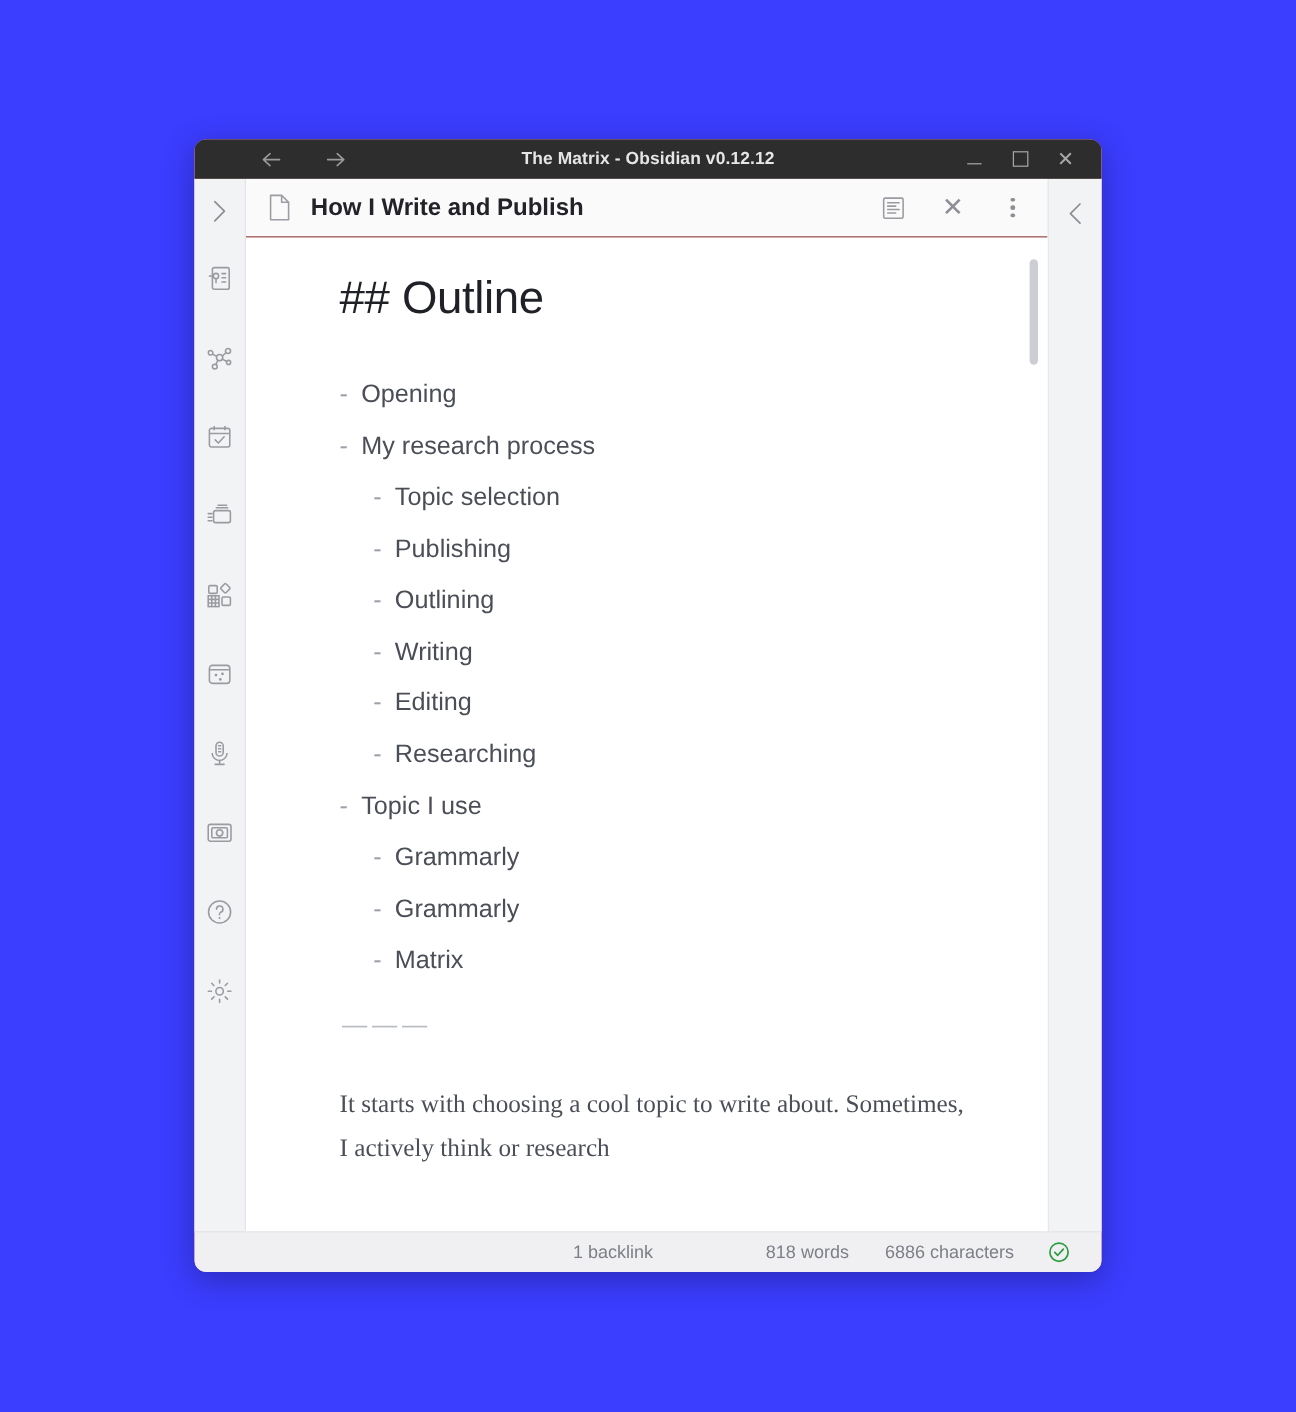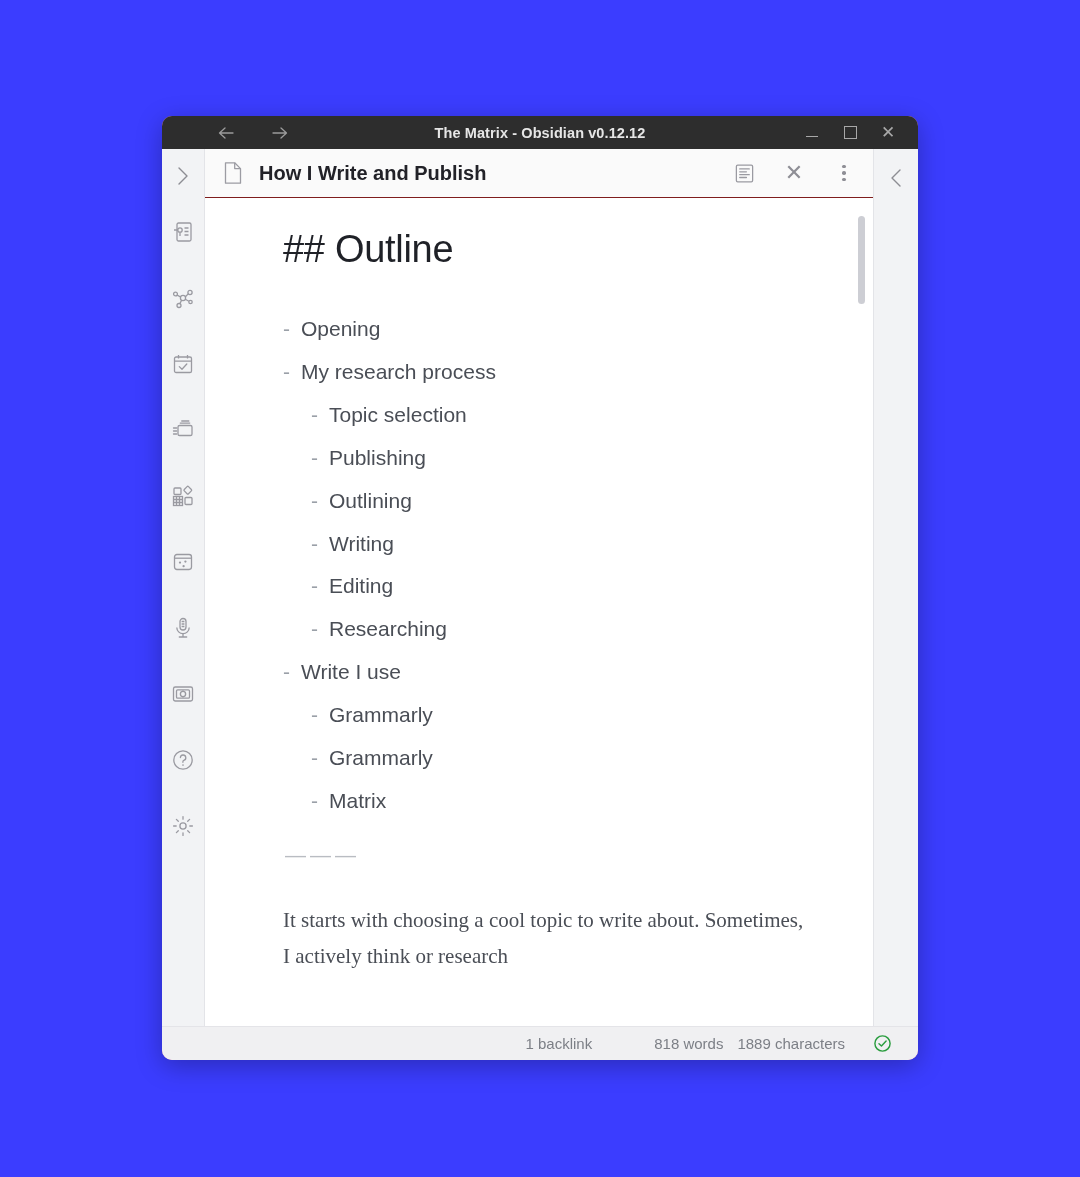--- a/index.html
+++ b/index.html
@@ -127,21 +127,21 @@
 
   
   .statusbar{
     flex:0 0 33px;
     background:#f0f0f2;
     border-top:1px solid #e4e4e8;
     display:flex;align-items:center;justify-content:flex-end;
     padding-right:26px;gap:28px;
     font-size:15px;color:#7c7f86;
   }
-  .st-group{display:flex;align-items:center;gap:14px;}
+  .st-group{display:flex;align-items:center;gap:30px;}
   .sync-ok{width:19px;height:19px;display:flex;align-items:center;justify-content:center;}
 </style>
 </head>
 <body>
 
 <div class="window">
 
   <div class="titlebar">
     <div class="nav-btns">
       <div class="nav-btn">
@@ -329,21 +329,21 @@
           <div class="li lvl2">
             <span class="dash">-</span>
             <span class="txt">Editing</span>
           </div>
           <div class="li lvl2">
             <span class="dash">-</span>
             <span class="txt">Researching</span>
           </div>
           <div class="li">
             <span class="dash">-</span>
-            <span class="txt">Write I use</span>
+            <span class="txt">Topic I use</span>
           </div>
           <div class="li lvl2">
             <span class="dash">-</span>
             <span class="txt">Grammarly</span>
           </div>
           <div class="li lvl2">
             <span class="dash">-</span>
             <span class="txt">Grammarly</span>
           </div>
           <div class="li lvl2">
@@ -368,21 +368,21 @@
           </svg>
       </div>
     </div>
   </div>
 
   <div class="statusbar">
     <div class="st-group">
       <span>1 backlink</span>
       <span style="width:34px;display:inline-block"></span>
       <span>818 words</span>
-      <span>1889 characters</span>
+      <span>6886 characters</span>
     </div>
     <div class="sync-ok">
       <svg width="19" height="19" viewBox="0 0 20 20" fill="none" stroke="#2a9d3f" stroke-width="1.5">
         <circle cx="10" cy="10" r="8"></circle>
         <path d="M6.3 10.2 L8.9 12.7 L13.8 7.3" stroke-linecap="round" stroke-linejoin="round"></path>
       </svg>
     </div>
   </div>
 
 </div>

